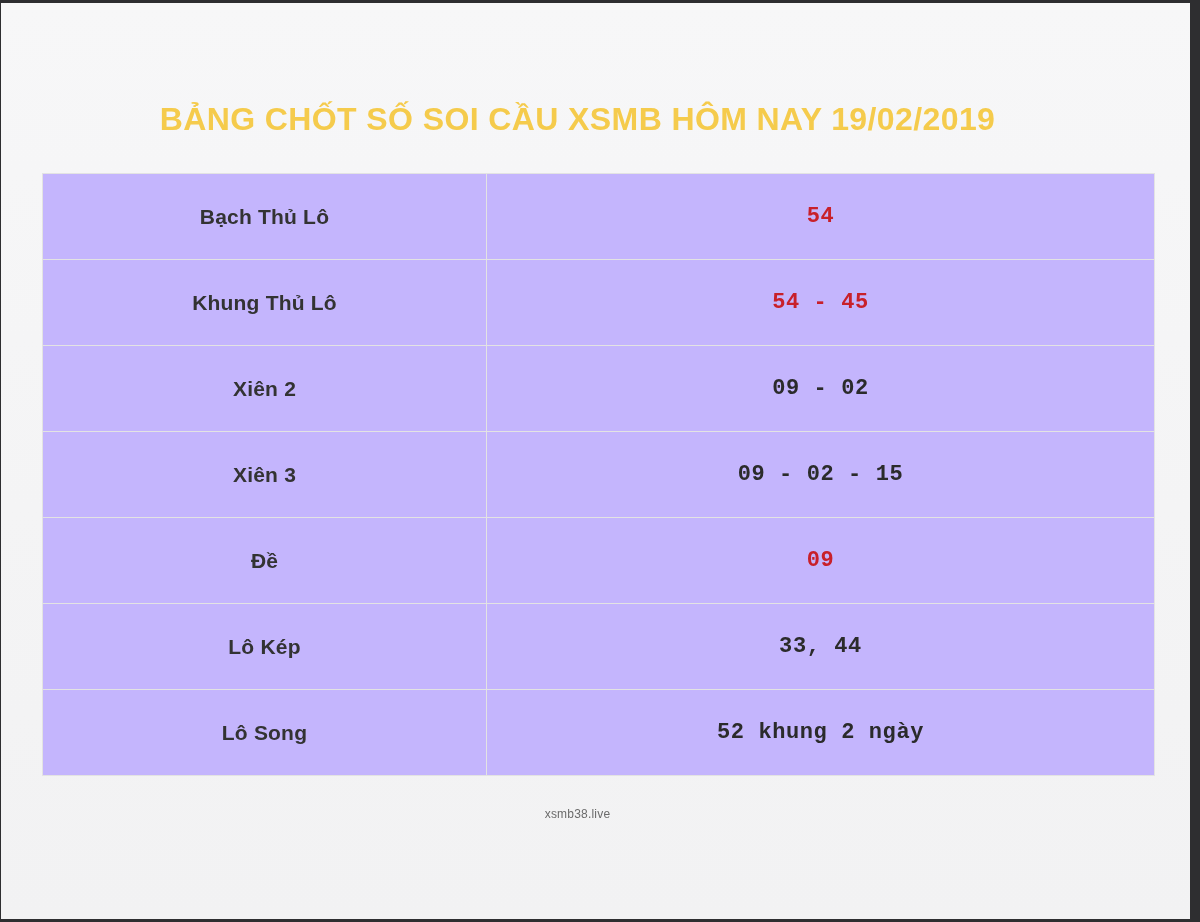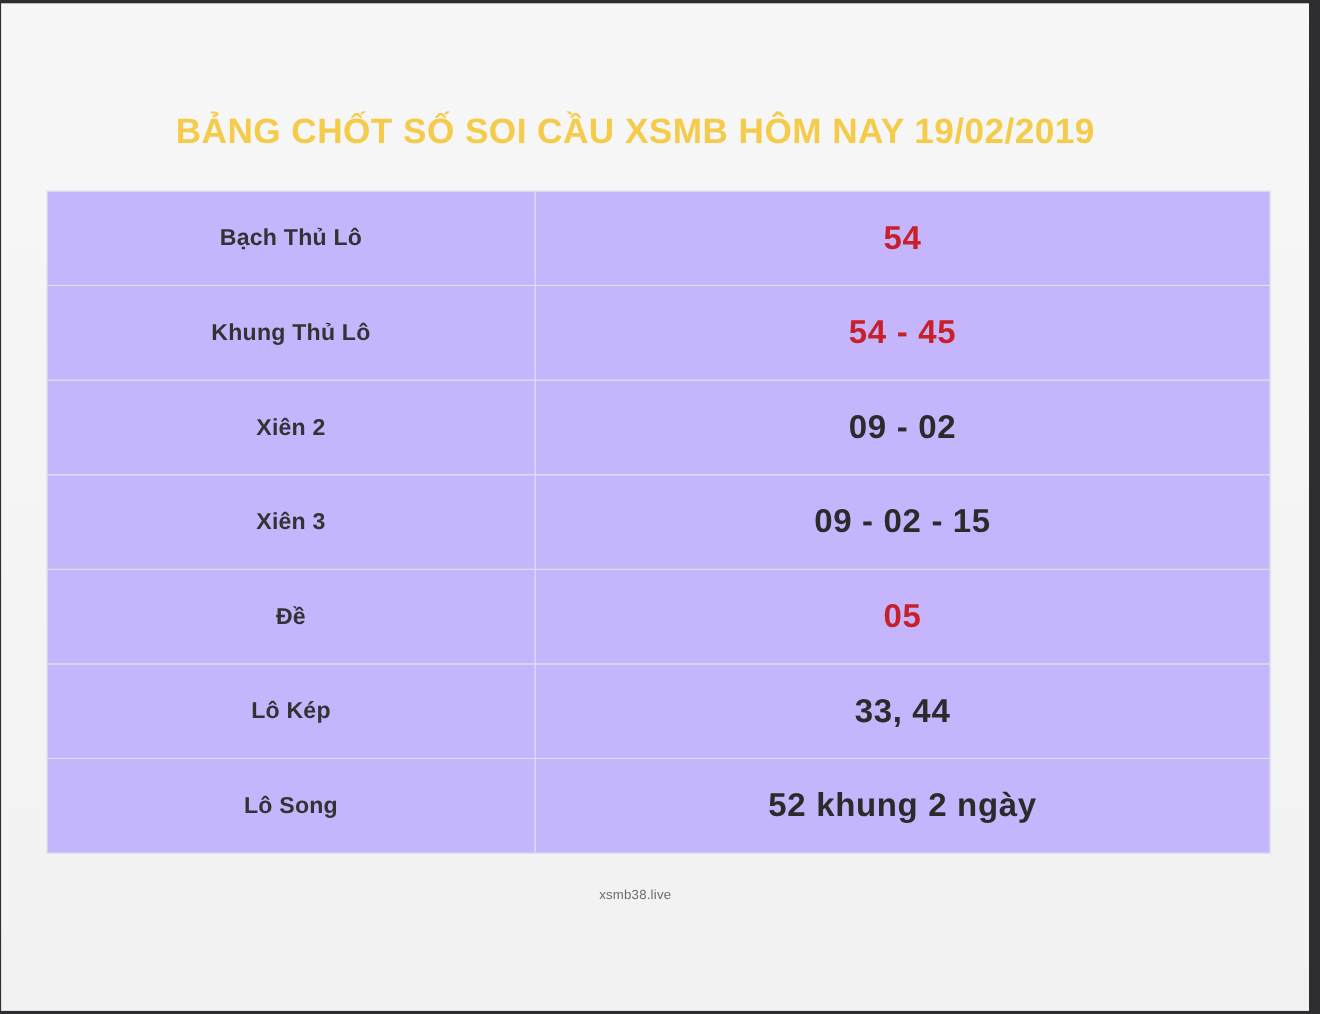--- a/index.html
+++ b/index.html
@@ -73,24 +73,25 @@
   }
 
   .cell-label {
     font-size: 21px;
     font-weight: bold;
     color: #333333;
     letter-spacing: 0.2px;
   }
 
   .cell-value {
-    font-size: 30px;
+    font-size: 22px;
     font-weight: bold;
     color: #2b2b2b;
     letter-spacing: 0.6px;
+    font-family: Liberation Mono, monospace;
   }
   .cell-value.accent {
     color: #c8202a;
   }
 
   
   .footer-wrap {
     margin-top: 28px;
     text-align: center;
   }
@@ -148,21 +149,21 @@
             </td>
             <td>
               <span class="cell-value">09 - 02 - 15</span>
             </td>
           </tr>
           <tr>
             <td>
               <span class="cell-label">Đề</span>
             </td>
             <td>
-              <span class="cell-value accent">05</span>
+              <span class="cell-value accent">09</span>
             </td>
           </tr>
           <tr>
             <td>
               <span class="cell-label">Lô Kép</span>
             </td>
             <td>
               <span class="cell-value">33, 44</span>
             </td>
           </tr>

